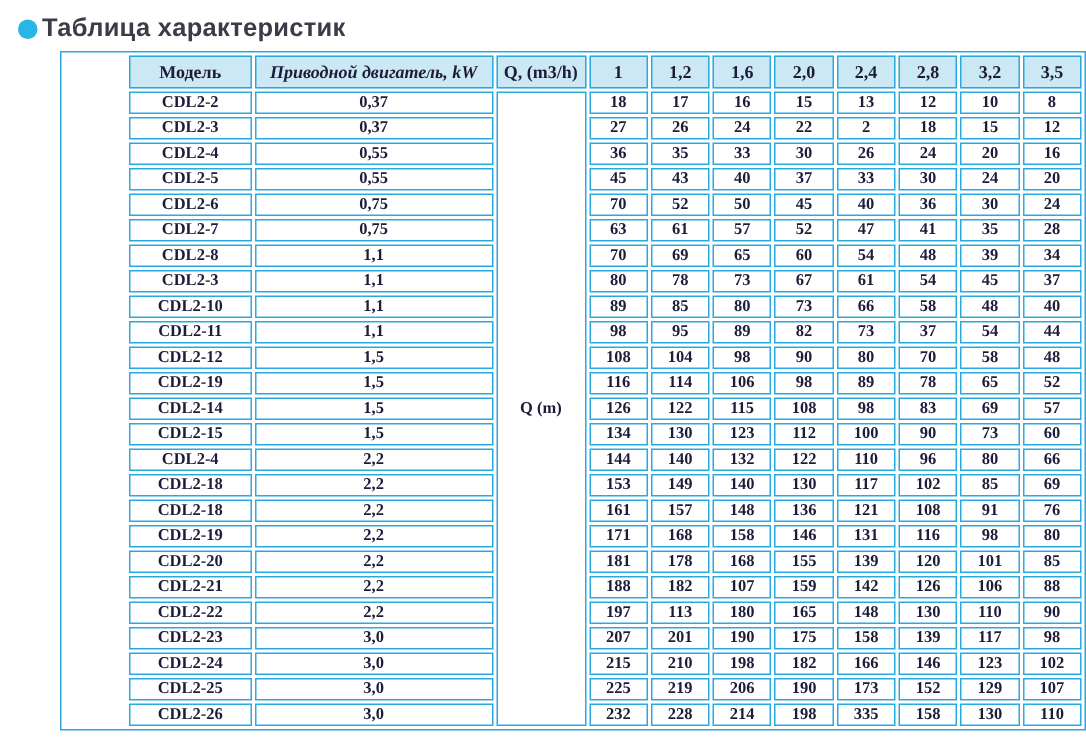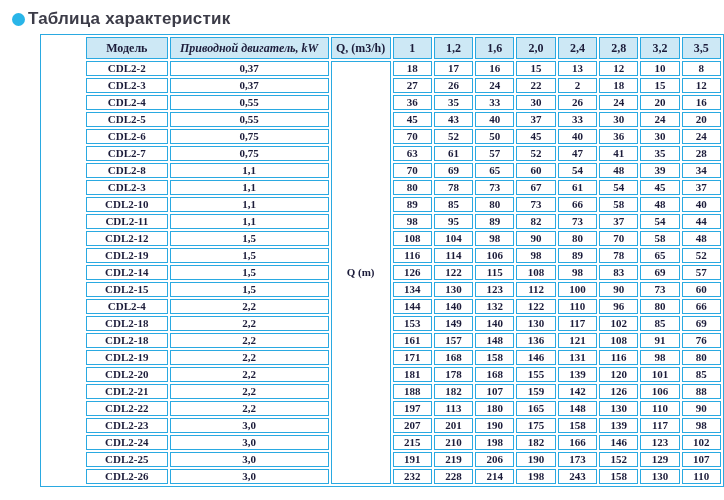--- a/index.html
+++ b/index.html
@@ -372,35 +372,35 @@
         <td>198</td>
         <td>182</td>
         <td>166</td>
         <td>146</td>
         <td>123</td>
         <td>102</td>
       </tr>
       <tr>
         <td>CDL2-25</td>
         <td>3,0</td>
-        <td>191</td>
+        <td>225</td>
         <td>219</td>
         <td>206</td>
         <td>190</td>
         <td>173</td>
         <td>152</td>
         <td>129</td>
         <td>107</td>
       </tr>
       <tr>
         <td>CDL2-26</td>
         <td>3,0</td>
         <td>232</td>
         <td>228</td>
         <td>214</td>
         <td>198</td>
-        <td>243</td>
+        <td>335</td>
         <td>158</td>
         <td>130</td>
         <td>110</td>
       </tr>
     </tbody>
 </table>
 
 </body></html>

